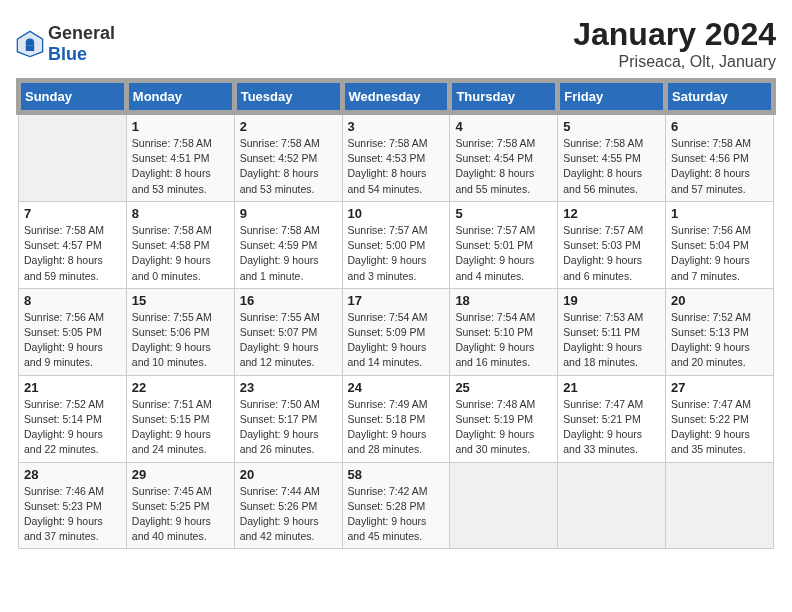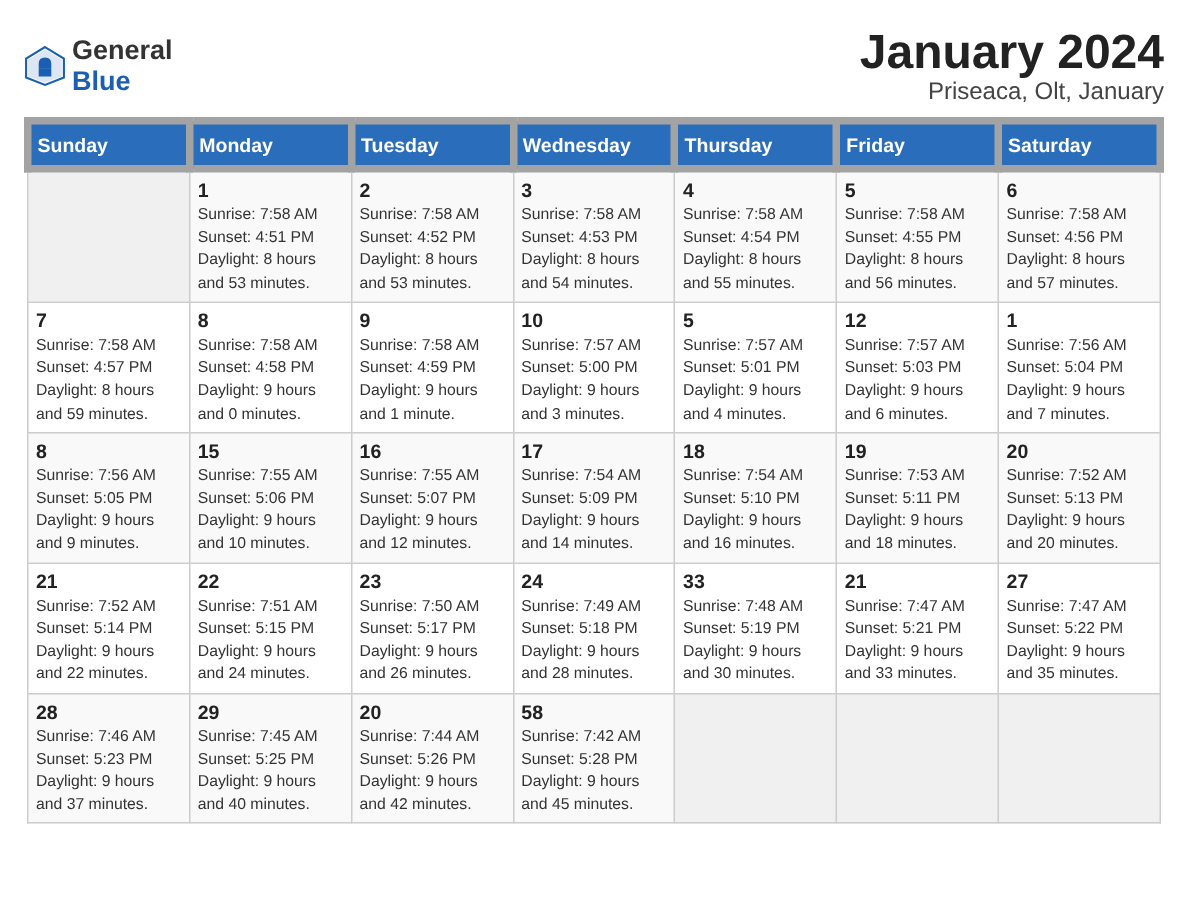--- a/index.html
+++ b/index.html
@@ -221,21 +221,21 @@
         </td>
         <td>
           <span class="day-number">23</span>
           <div class="day-info">Sunrise: 7:50 AM<br>Sunset: 5:17 PM<br>Daylight: 9 hours<br>and 26 minutes.</div>
         </td>
         <td>
           <span class="day-number">24</span>
           <div class="day-info">Sunrise: 7:49 AM<br>Sunset: 5:18 PM<br>Daylight: 9 hours<br>and 28 minutes.</div>
         </td>
         <td>
-          <span class="day-number">33</span>
+          <span class="day-number">25</span>
           <div class="day-info">Sunrise: 7:48 AM<br>Sunset: 5:19 PM<br>Daylight: 9 hours<br>and 30 minutes.</div>
         </td>
         <td>
           <span class="day-number">21</span>
           <div class="day-info">Sunrise: 7:47 AM<br>Sunset: 5:21 PM<br>Daylight: 9 hours<br>and 33 minutes.</div>
         </td>
         <td>
           <span class="day-number">27</span>
           <div class="day-info">Sunrise: 7:47 AM<br>Sunset: 5:22 PM<br>Daylight: 9 hours<br>and 35 minutes.</div>
         </td>

